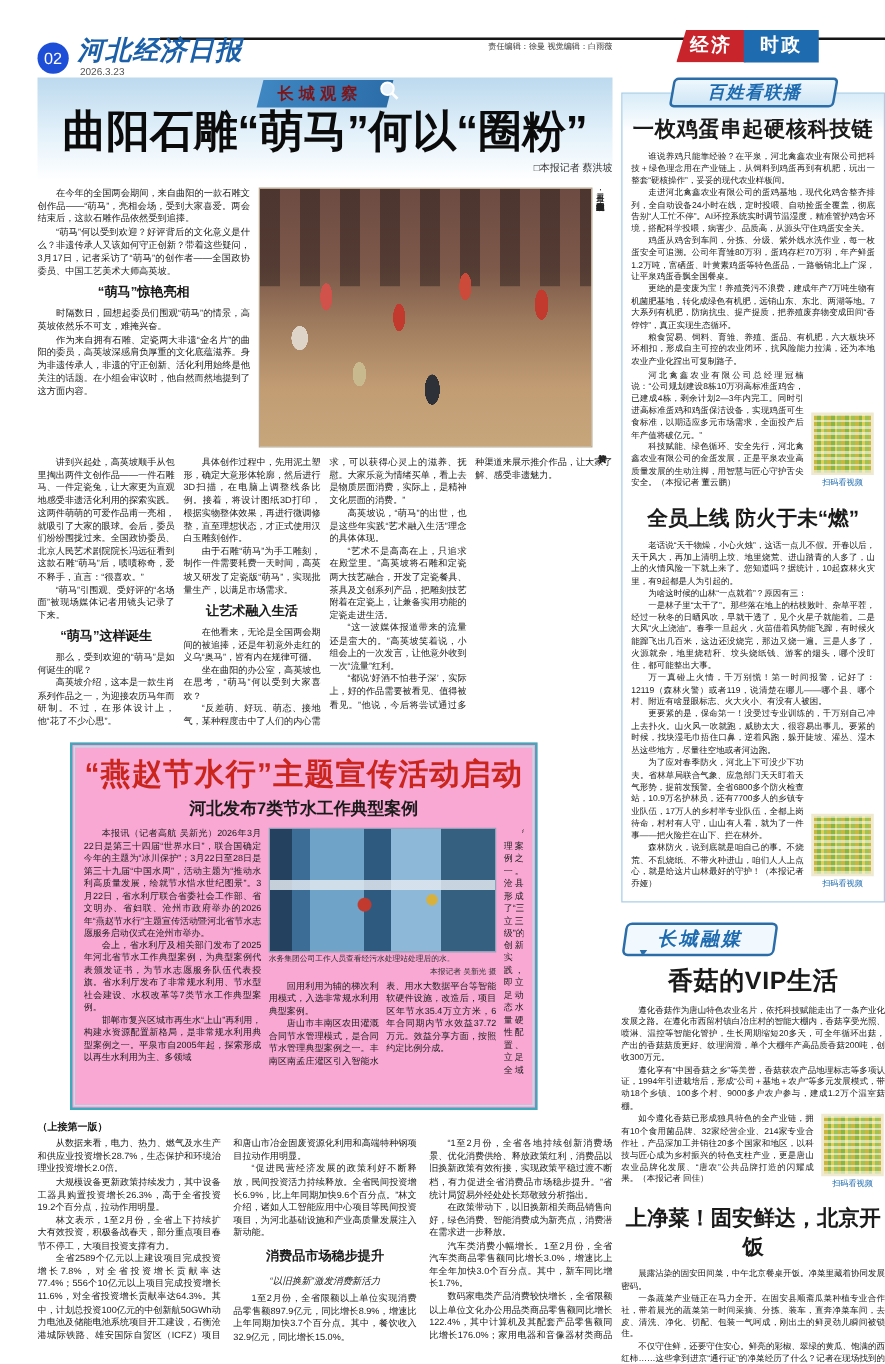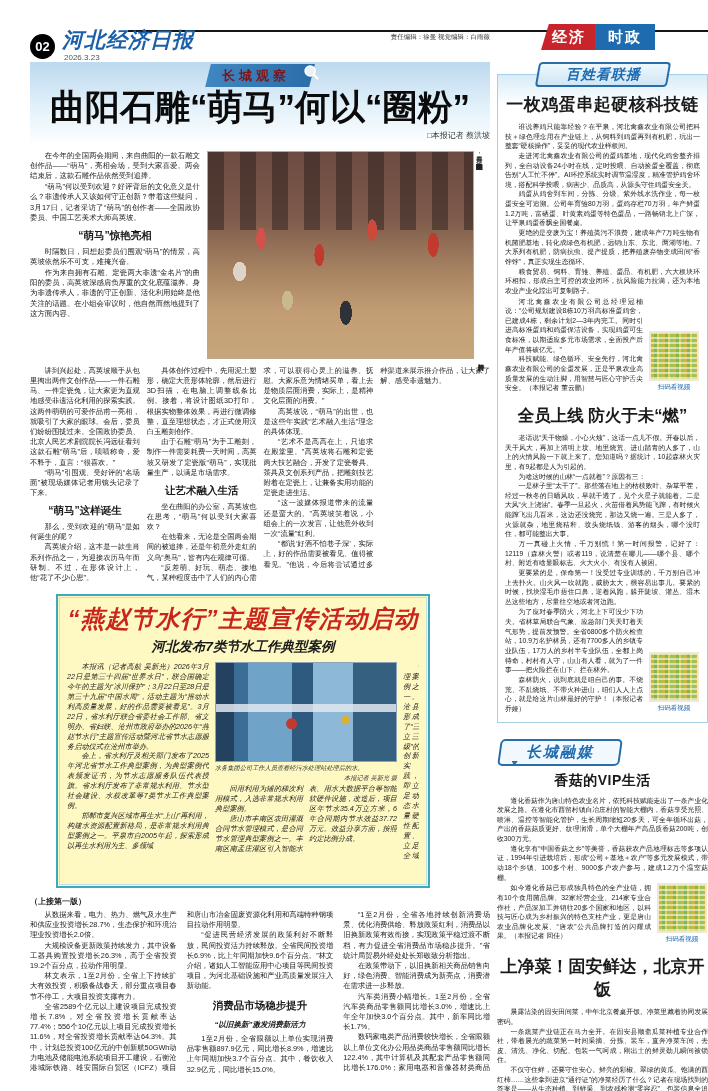--- a/index.html
+++ b/index.html
@@ -5,21 +5,21 @@
   html,body{margin:0;padding:0;}
   body{width:708px;height:1091px;position:relative;background:#ffffff;
        font-family:"Liberation Sans","DejaVu Sans",sans-serif;color:#1a1a1a;overflow:hidden;}
   p{margin:0;text-indent:2em;}
   h1,h2,h3,h4{margin:0;font-weight:bold;}
   .jt{text-align:justify;}
   
   #masthead{position:absolute;left:0;top:16px;width:708px;height:44px;}
   #head-rule{position:absolute;left:128px;top:14px;right:0;height:2px;background:#151515;}
   #page-num{position:absolute;left:30px;top:18px;width:25px;height:25px;border-radius:50%;
-            background:#000000;color:#fff;font-size:13px;font-weight:bold;
+            background:#1d4ed8;color:#fff;font-size:13px;font-weight:normal;
             display:flex;align-items:center;justify-content:center;}
   #paper-name{position:absolute;left:62px;top:10px;font-family:"DejaVu Serif","Liberation Serif",serif;
               font-style:italic;font-weight:bold;font-size:21px;color:#1a5fa8;letter-spacing:1px;}
   #edition-date{position:absolute;left:64px;top:37px;font-size:8px;color:#555;}
   #editors{position:absolute;right:218px;top:17px;font-size:6.5px;color:#333;}
   .tab{position:absolute;top:8px;height:26px;line-height:26px;color:#fff;font-size:15px;
        font-weight:bold;text-align:center;letter-spacing:2px;}
   #tab-econ{right:111px;width:56px;background:#c8242b;
             clip-path:polygon(14% 0,100% 0,100% 100%,0 100%);}
   #tab-pol{right:53px;width:60px;background:#1e6bb0;}
@@ -55,21 +55,21 @@
   #main-vcap{width:14px;position:relative;}
   #main-vcap .cap{writing-mode:vertical-rl;font-size:6.6px;color:#222;line-height:1.1;}
   #main-vcap .credit{position:absolute;bottom:0;left:0;writing-mode:vertical-rl;
                      font-size:6.6px;color:#222;font-weight:bold;}
   #main-flow{margin-top:7px;column-count:4;column-gap:7px;column-fill:auto;height:224px;
              font-size:7.3px;line-height:1.4;overflow:hidden;}
   #main-flow h4{font-size:10.5px;text-align:center;margin:5px 0 4px;}
   
   #water-box{position:absolute;left:56px;top:594px;width:374px;height:294px;box-sizing:border-box;
              border:2px solid #3fa8ba;outline:1px solid #bfe2ea;outline-offset:-4px;
-             padding:7px 9px;background:#fef9c3;font-style:italic;}
+             padding:7px 9px;background:#f9a8d4;}
   #water-headline{color:#c9251d;font-size:24px;font-weight:900;text-align:center;letter-spacing:1px;}
   #water-sub{font-size:13.5px;font-weight:bold;text-align:center;margin:3px 0 6px;}
   #water-body{display:flex;gap:6px;font-size:7.2px;line-height:1.38;height:198px;overflow:hidden;}
   #water-c1{width:142px;overflow:hidden;}
   #water-mid{width:182px;display:flex;flex-direction:column;}
   #water-photo{height:100px;border:1px solid #8aa4b8;box-sizing:border-box;
      background:
        radial-gradient(circle at 72% 58%,#d8b13a 0 4px,rgba(0,0,0,0) 5px),
        radial-gradient(circle at 42% 62%,#c23a2e 0 5px,rgba(0,0,0,0) 6px),
        linear-gradient(180deg,rgba(0,0,0,0) 0 42%,rgba(225,232,240,0.85) 42% 50%,rgba(0,0,0,0) 50%),
@@ -77,21 +77,21 @@
   #water-cap{font-size:6.2px;color:#333;margin:2px 0 1px;text-align:left;}
   #water-credit{font-size:6.2px;color:#333;text-align:right;margin-bottom:2px;}
   #water-midcols{column-count:2;column-gap:6px;flex:1;overflow:hidden;}
   #water-c3{flex:1;overflow:hidden;}
   
   #cont{position:absolute;left:30px;top:896px;width:460px;height:190px;}
   #cont-marker{font-size:8px;font-weight:bold;margin-bottom:3px;}
   #cont-cols{column-count:3;column-gap:10px;column-fill:auto;height:172px;
              font-size:7.3px;line-height:1.4;overflow:hidden;}
   #cont-cols h4{font-size:10.5px;text-align:center;margin:6px 0 8px;}
-  .ital{font-style:italic;text-indent:0;text-align:center;font-size:7.6px;margin:1px 0 3px;font-weight:bold;}
+  .ital{font-style:italic;text-indent:0;text-align:center;font-size:7.6px;margin:1px 0 3px;}
   
   #right{position:absolute;left:497px;top:60px;width:211px;}
   #rbox1{border:1px solid #a8cfe8;box-sizing:border-box;padding:0 7px 8px;
          background:linear-gradient(180deg,#d8ecf8 0,#ffffff 30px);margin-top:14px;}
   .badge-watch{width:128px;margin:-13px auto 2px;background:linear-gradient(180deg,#eef7fd,#cfe6f5);
                border:2px solid #2b6da8;border-radius:4px;transform:skewX(-10deg);
                text-align:center;padding:1px 0;}
   .badge-watch span{display:inline-block;transform:skewX(10deg);color:#1e6bb0;font-weight:900;
                     font-style:italic;font-size:14px;letter-spacing:1px;}
   .r-head{font-size:17px;font-weight:900;text-align:center;margin:6px 0 6px;letter-spacing:0.5px;}
@@ -156,36 +156,36 @@
   </div>
   <div id="main-flow" class="jt">
       <p>讲到兴起处，高英坡顺手从包里掏出两件文创作品——一件石雕马、一件定瓷兔，让大家更为直观地感受非遗活化利用的探索实践。这两件萌萌的可爱作品甫一亮相，就吸引了大家的眼球。会后，委员们纷纷围拢过来。全国政协委员、北京人民艺术剧院院长冯远征看到这款石雕“萌马”后，啧啧称奇，爱不释手，直言：“很喜欢。”</p>
       <p>“萌马”引围观、受好评的“名场面”被现场媒体记者用镜头记录了下来。</p>
       <h4>“萌马”这样诞生</h4>
       <p>那么，受到欢迎的“萌马”是如何诞生的呢？</p>
       <p>高英坡介绍，这本是一款生肖系列作品之一，为迎接农历马年而研制。不过，在形体设计上，他“花了不少心思”。</p>
       <p>具体创作过程中，先用泥土塑形，确定大意形体轮廓，然后进行3D扫描，在电脑上调整线条比例。接着，将设计图纸3D打印，根据实物整体效果，再进行微调修整，直至理想状态，才正式使用汉白玉雕刻创作。</p>
       <p>由于石雕“萌马”为手工雕刻，制作一件需要耗费一天时间，高英坡又研发了定瓷版“萌马”，实现批量生产，以满足市场需求。</p>
       <h4>让艺术融入生活</h4>
+      <p>在他看来，无论是全国两会期间的被追捧，还是年初意外走红的义乌“奥马”，皆有内在规律可循。</p>
       <p>坐在曲阳的办公室，高英坡也在思考，“萌马”何以受到大家喜欢？</p>
-      <p>在他看来，无论是全国两会期间的被追捧，还是年初意外走红的义乌“奥马”，皆有内在规律可循。</p>
       <p>“反差萌、好玩、萌态、接地气，某种程度击中了人们的内心需求，可以获得心灵上的滋养、抚慰。大家乐意为情绪买单，看上去是物质层面消费，实际上，是精神文化层面的消费。”</p>
       <p>高英坡说，“萌马”的出世，也是这些年实践“艺术融入生活”理念的具体体现。</p>
       <p>“艺术不是高高在上，只追求在殿堂里。”高英坡将石雕和定瓷两大技艺融合，开发了定瓷餐具、茶具及文创系列产品，把雕刻技艺附着在定瓷上，让兼备实用功能的定瓷走进生活。</p>
       <p>“这一波媒体报道带来的流量还是蛮大的。”高英坡笑着说，小组会上的一次发言，让他意外收到一次“流量”红利。</p>
       <p>“都说‘好酒不怕巷子深’，实际上，好的作品需要被看见、值得被看见。”他说，今后将尝试通过多种渠道来展示推介作品，让大家了解、感受非遗魅力。</p>
     </div>
 </div>
 
 <div id="water-box">
   <h2 id="water-headline">“燕赵节水行”主题宣传活动启动</h2>
   <div id="water-sub">河北发布7类节水工作典型案例</div>
   <div id="water-body">
     <div id="water-c1" class="jt">
-        <p>本报讯（记者高航 吴新光）2026年3月22日是第三十四届“世界水日”，联合国确定今年的主题为“冰川保护”；3月22日至28日是第三十九届“中国水周”，活动主题为“推动水利高质量发展，好的作品需要被看见”。3月22日，省水利厅联合省委社会工作部、省文明办、省妇联、沧州市政府举办的2026年“燕赵节水行”主题宣传活动暨河北省节水志愿服务启动仪式在沧州市举办。</p>
+        <p>本报讯（记者高航 吴新光）2026年3月22日是第三十四届“世界水日”，联合国确定今年的主题为“冰川保护”；3月22日至28日是第三十九届“中国水周”，活动主题为“推动水利高质量发展，绘就节水惜水世纪图景”。3月22日，省水利厅联合省委社会工作部、省文明办、省妇联、沧州市政府举办的2026年“燕赵节水行”主题宣传活动暨河北省节水志愿服务启动仪式在沧州市举办。</p>
         <p>会上，省水利厅及相关部门发布了2025年河北省节水工作典型案例，为典型案例代表颁发证书，为节水志愿服务队伍代表授旗。省水利厅发布了非常规水利用、节水型社会建设、水权改革等7类节水工作典型案例。</p>
         <p>邯郸市复兴区城市再生水“上山”再利用，构建水资源配置新格局，是非常规水利用典型案例之一。平泉市自2005年起，探索形成以再生水利用为主、多领域</p>
       </div>
     <div id="water-mid">
       <div id="water-photo"></div>
       <div id="water-cap">水务集团公司工作人员查看经污水处理站处理后的水。</div>
       <div id="water-credit">本报记者 吴新光 摄</div>
       <div id="water-midcols" class="jt">
           <p>回用利用为辅的梯次利用模式，入选非常规水利用典型案例。</p>
           <p>唐山市丰南区农田灌溉合同节水管理模式，是合同节水管理典型案例之一。丰南区南孟庄灌区引入智能水表、用水大数据平台等智能软硬件设施，改造后，项目区年节水35.4万立方米，6年合同期内节水效益37.72万元。效益分享方面，按照约定比例分成。</p>
@@ -259,21 +259,21 @@
         <div class="qr"></div>
         <div class="qr-cap">扫码看视频</div>
       </div>
     </div>
   </div>
 
   <div class="badge-media">
     <span>长城融媒</span>
   </div>
 
-  <h3 class="r-head" style="font-size:14px;">香菇的VIP生活</h3>
+  <h3 class="r-head" style="font-size:20px;">香菇的VIP生活</h3>
   <div class="r-body jt">
       <p>遵化香菇作为唐山特色农业名片，依托科技赋能走出了一条产业化发展之路。在遵化市西留村镇白冶庄村的智能大棚内，香菇享受光照、喷淋、温控等智能化管护，生长周期缩短20多天，可全年循环出菇，产出的香菇菇质更好、纹理润滑，单个大棚年产高品质香菇200吨，创收300万元。</p>
       <p>遵化享有“中国香菇之乡”等美誉，香菇获农产品地理标志等多项认证，1994年引进栽培后，形成“公司＋基地＋农户”等多元发展模式，带动18个乡镇、100多个村、9000多户农户参与，建成1.2万个温室菇棚。</p>
     </div>
   <div class="r-tail">
     <div class="txt jt">
         <p>如今遵化香菇已形成独具特色的全产业链，拥有10个食用菌品牌、32家经营企业、214家专业合作社，产品深加工并销往20多个国家和地区，以科技与匠心成为乡村振兴的特色支柱产业，更是唐山农业品牌化发展、“唐农”公共品牌打造的闪耀成果。（本报记者 回佳）</p>
       </div>
     <div class="qr-wrap">
       <div class="qr"></div>

